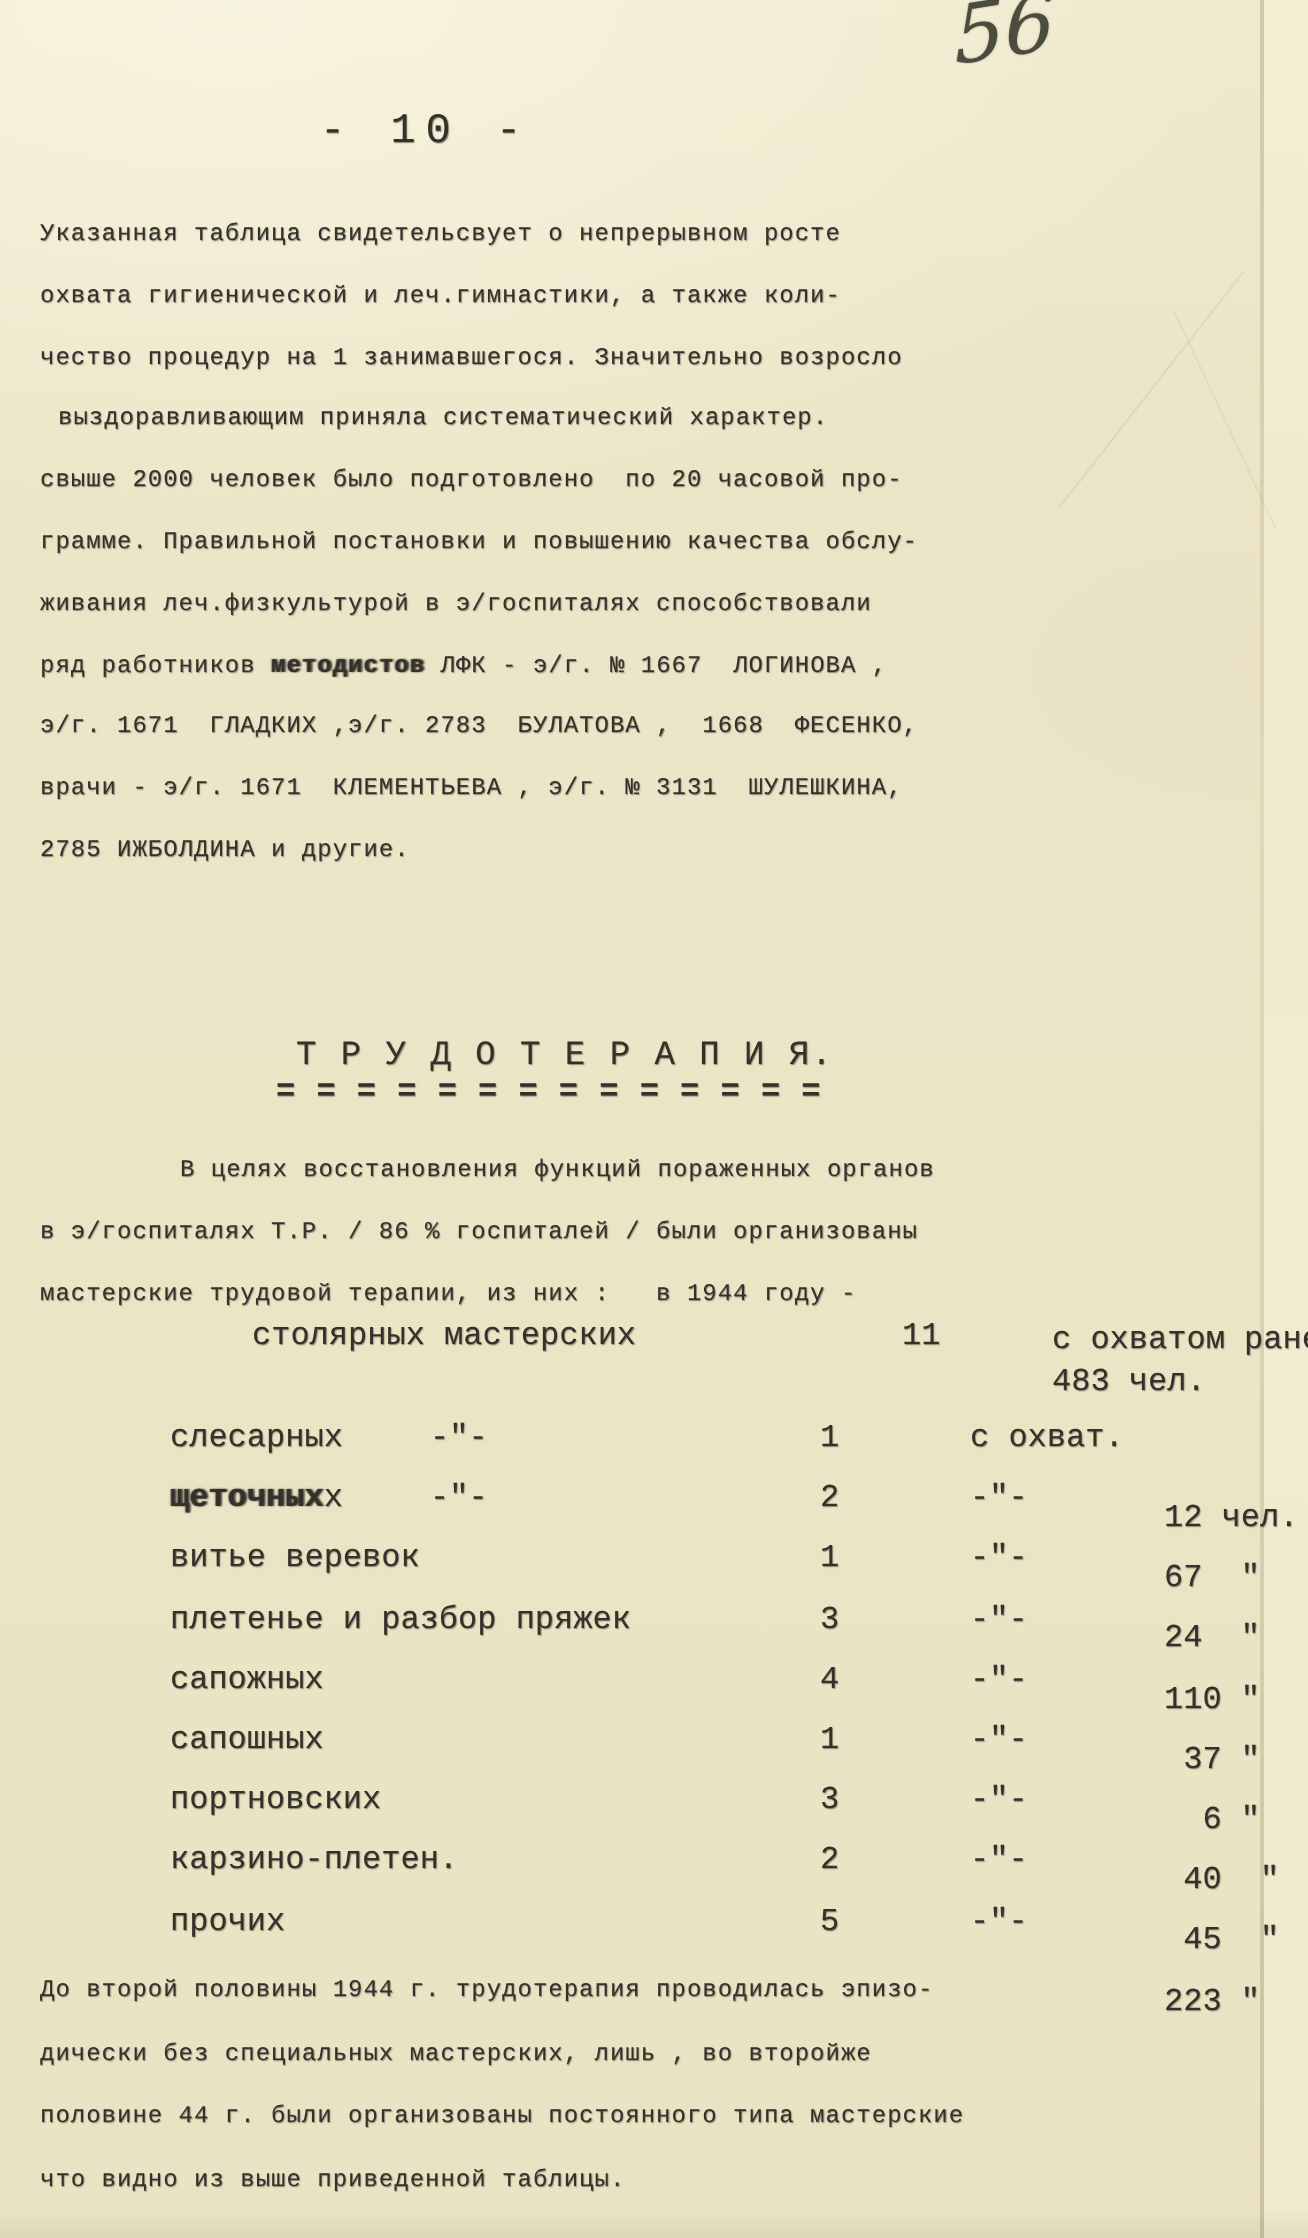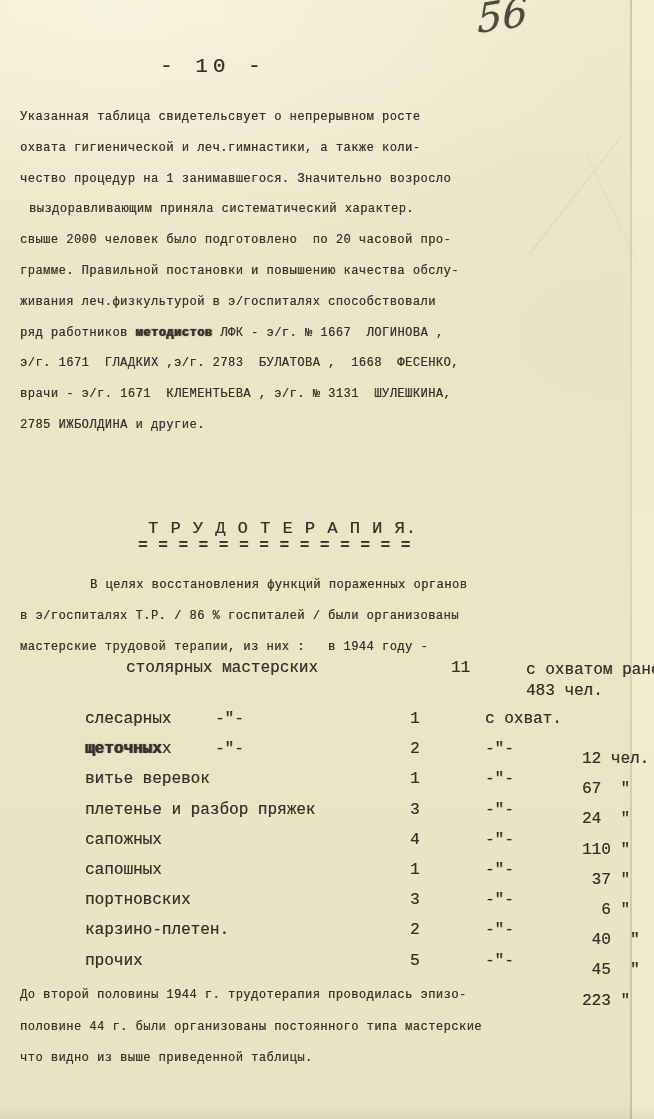--- a/index.html
+++ b/index.html
@@ -189,17 +189,18 @@
       <span class="c-label"><span>прочих</span><span></span><span class="ditto"></span></span>
       <span class="c-count">5</span>
       <span class="c-cov"><span>-"-</span></span>
       <span class="c-people">223 "</span>
     </div>
 
   </div>
 
   <div class="p3 txt">
     <div class="line">До второй половины 1944 г. трудотерапия проводилась эпизо-</div>
+    <div class="line">дически без специальных мастерских, лишь , во второйже</div>
     <div class="line">половине 44 г. были организованы постоянного типа мастерские</div>
     <div class="line">что видно из выше приведенной таблицы.</div>
   </div>
 
 </div>
 
 </body></html>

